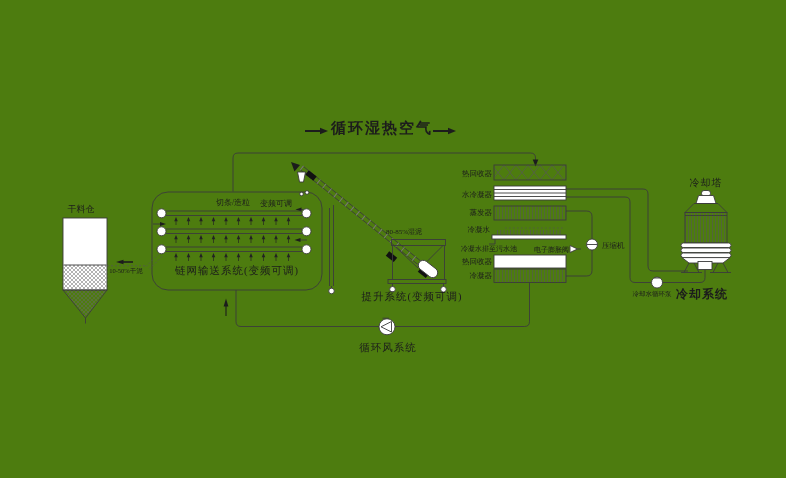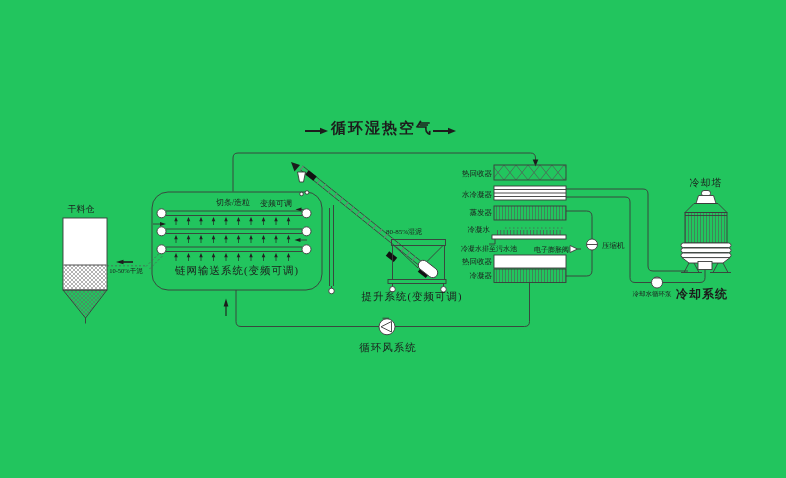--- a/index.html
+++ b/index.html
@@ -1,17 +1,17 @@
 <!DOCTYPE html>
 <html><head>
 <meta charset="utf-8">
 <title>Diagram</title>
 <style>
   html,body{margin:0;padding:0;background:#fff;}
-  .stage{position:relative;width:786px;height:478px;background:#22c55e;overflow:hidden;}
+  .stage{position:relative;width:786px;height:478px;background:#4d7c0f;overflow:hidden;}
   svg text{font-family:"Liberation Serif","DejaVu Serif",serif;fill:#1c1c1c;}
   .t15{font-size:15px;font-weight:bold;letter-spacing:2px;}
   .t12b{font-size:12px;font-weight:bold;letter-spacing:1px;}
   .t105{font-size:10.5px;letter-spacing:1px;}
   .t10{font-size:10px;letter-spacing:1px;}
   .t9{font-size:9px;}
   .t8{font-size:8px;}
   .t75{font-size:7.5px;}
   .t7{font-size:7px;}
   .t65{font-size:6.5px;}

